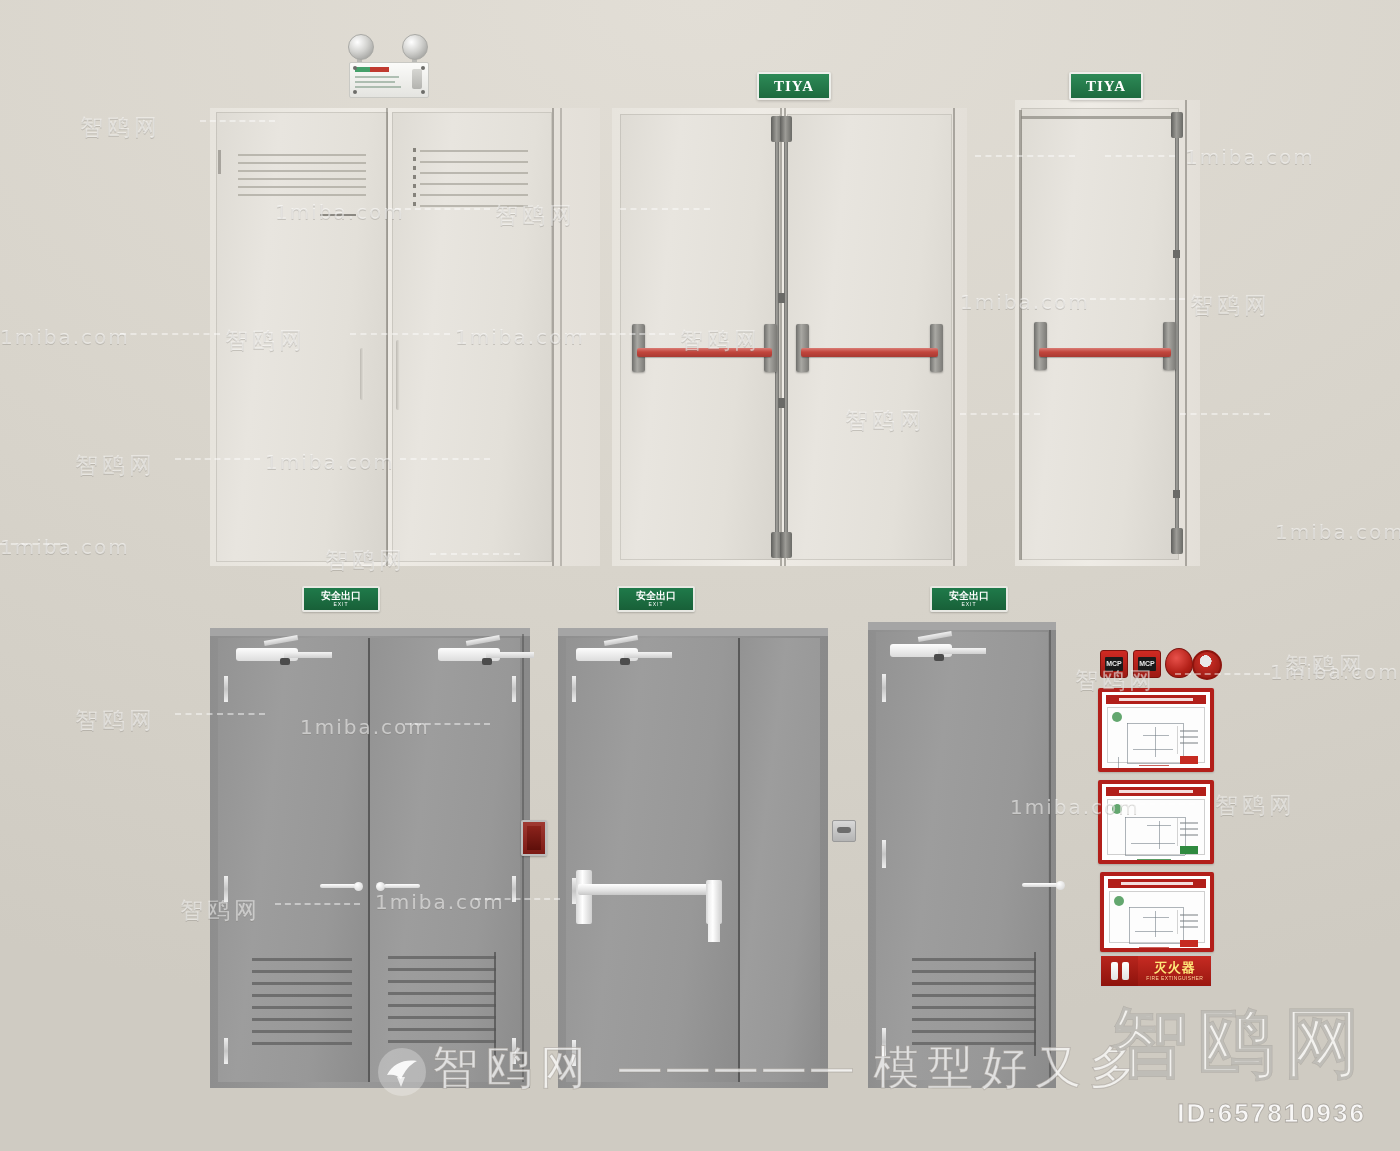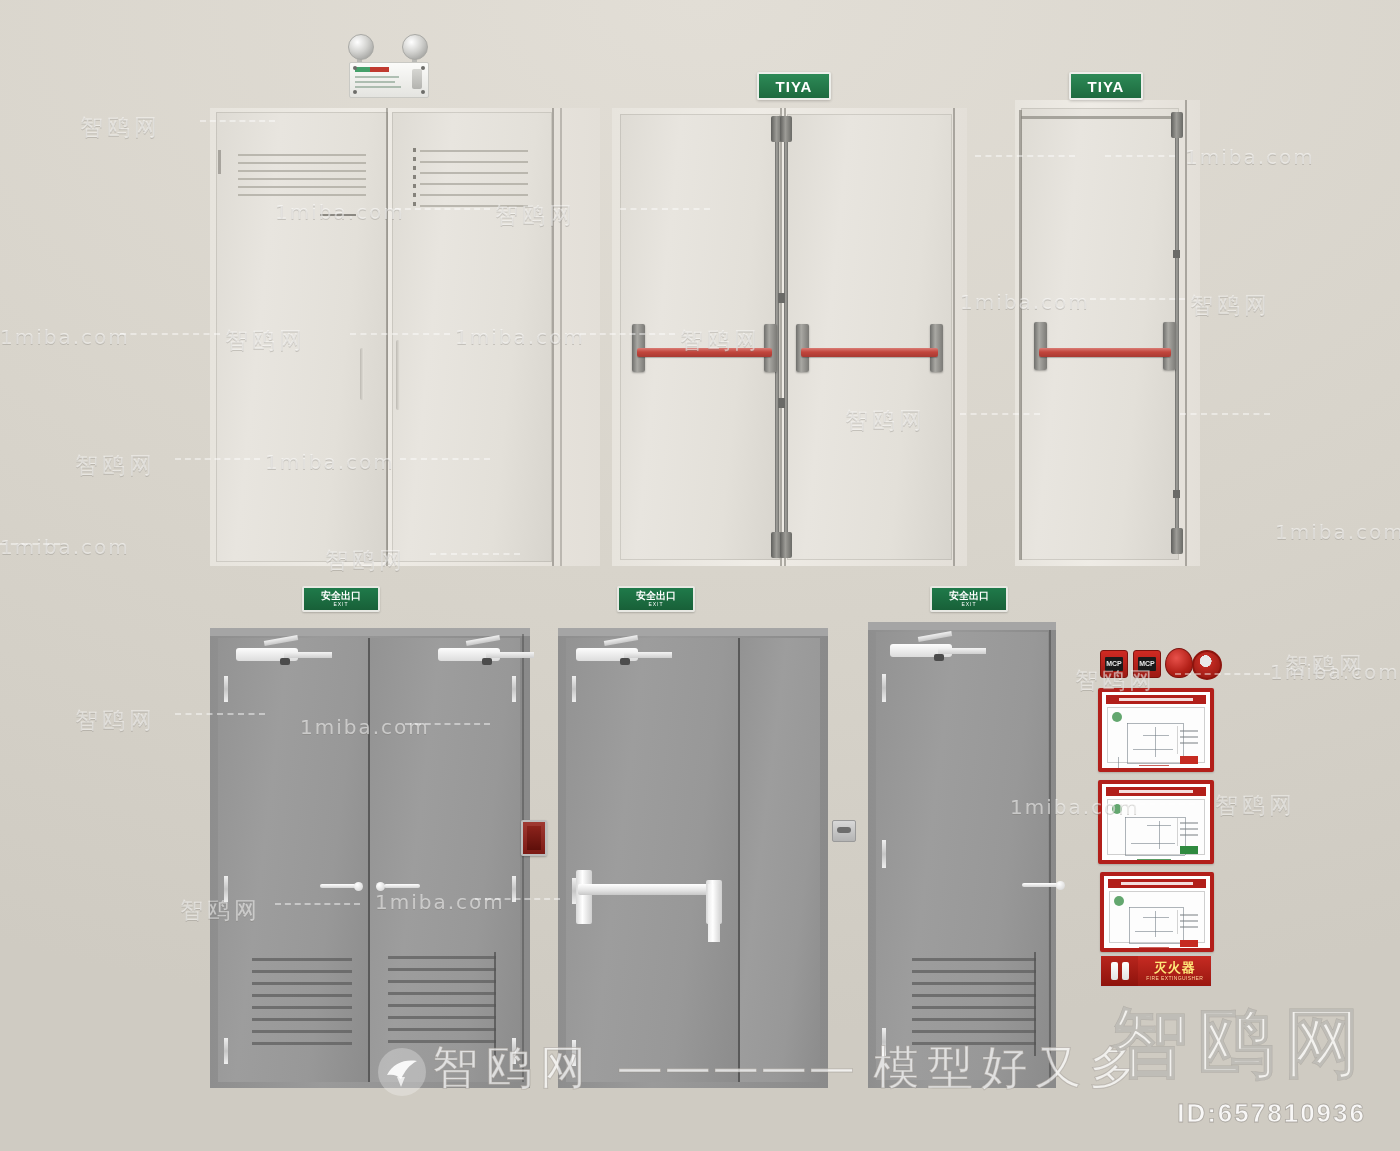--- a/index.html
+++ b/index.html
@@ -129,21 +129,21 @@
   .exit-sign .cn{color:#fff;font-weight:bold;line-height:1;}
   .exit-sign .en{color:#fff;line-height:1;}
   .exit-sign .stack{display:flex;flex-direction:column;align-items:center;}
 
   .tiya{position:absolute;
     background:linear-gradient(180deg,#2d8a57,#1d6a3e);
     border:2px solid #edeeea;border-radius:2px;
     display:flex;align-items:center;justify-content:center;
     box-shadow:0 1px 3px rgba(0,0,0,.2);}
   .tiya span{color:#fff;font-weight:bold;letter-spacing:1px;
-    font-family:Liberation Sans, sans-serif;}
+    font-family:Liberation Serif, serif;}
 
   
   .emlight{position:absolute;}
   .emlight .box{position:absolute;left:0;bottom:0;width:78px;height:34px;border-radius:2px;
     background:linear-gradient(180deg,#fbfbf9,#e4e4e0);
     border:1px solid #c9c9c4;}
   .emlight .head{position:absolute;width:24px;height:24px;border-radius:50%;
     background:radial-gradient(circle at 35% 30%,#ffffff 0%,#d2d2cf 45%,#8e8e8b 100%);
     border:1px solid #a9a9a5;}
   .emlight .neck{position:absolute;width:5px;height:10px;background:#b9b9b5;}

